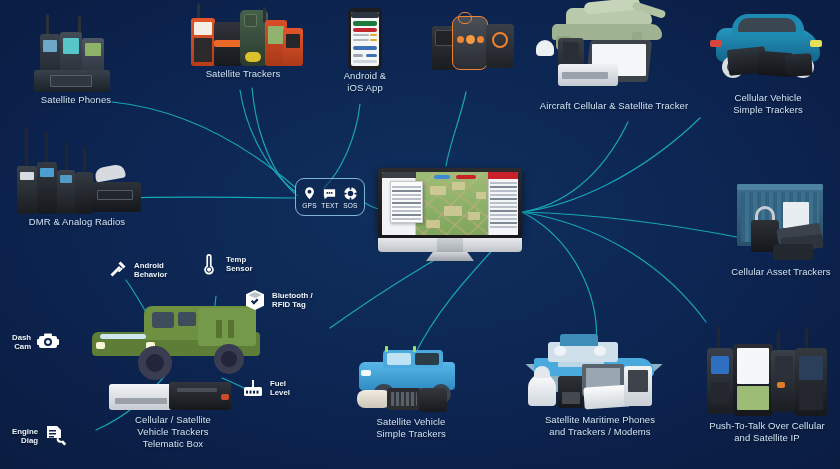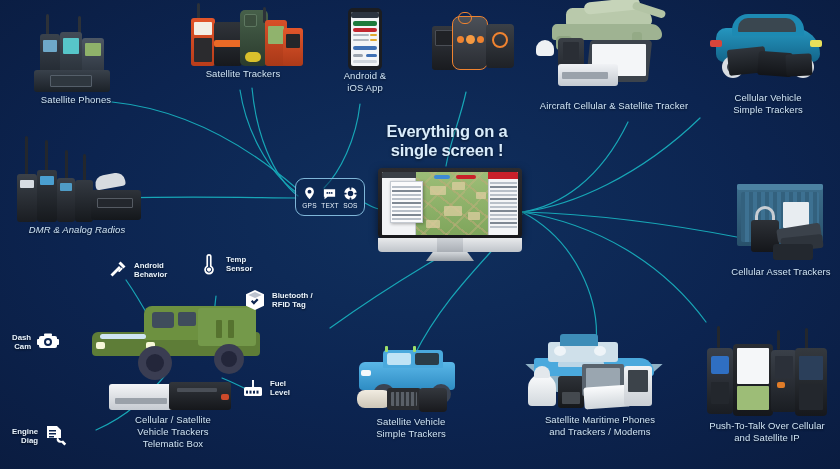--- a/index.html
+++ b/index.html
@@ -116,24 +116,20 @@
 
       <path d="M112,352 C120,352 130,352 140,350"></path>
       <path d="M96,430  C128,416 148,396 168,372"></path>
       <path d="M126,280 C140,300 148,316 156,330"></path>
       <path d="M216,296 C214,312 214,322 212,332"></path>
       <path d="M254,318 C240,326 228,332 216,340"></path>
       <path d="M248,390 C240,386 232,382 222,378"></path>
     </g>
   </svg>
 
-  <div id="headline">
-    <div>Everything on a</div>
-    <div>single screen !</div>
-  </div>
 
   <div id="imac">
     <div class="bezel">
       <div class="screen">
         <div class="map"></div>
         <div class="patch" style="left:48px;top:14px;width:16px;height:9px;"></div>
         <div class="patch" style="left:70px;top:10px;width:13px;height:8px;"></div>
         <div class="patch" style="left:62px;top:34px;width:18px;height:10px;"></div>
         <div class="patch" style="left:86px;top:40px;width:12px;height:8px;"></div>
         <div class="patch" style="left:44px;top:48px;width:14px;height:8px;"></div>
@@ -310,21 +306,21 @@
       <div class="dev" style="left:86px;top:48px;width:22px;height:22px;background:#d9dde2;border-radius:50%;"></div>
       <div class="dev" style="left:91px;top:53px;width:12px;height:12px;background:#3c444d;border-radius:50%;"></div>
       <div class="dev" style="left:22px;top:40px;width:38px;height:26px;background:linear-gradient(#30353c,#16191d);border-radius:3px;transform:rotate(-6deg);"></div>
       <div class="dev" style="left:52px;top:44px;width:34px;height:24px;background:linear-gradient(#272b31,#121418);border-radius:3px;transform:rotate(4deg);"></div>
       <div class="dev" style="left:80px;top:46px;width:26px;height:22px;background:linear-gradient(#2b3037,#15171b);border-radius:3px;transform:rotate(-3deg);"></div>
     </div>
     <div class="cap">Cellular Vehicle
 Simple Trackers</div>
   </div>
 
-  <div class="node" style="left:8px;top:136px;width:138px;font-style:italic;">
+  <div class="node" style="left:8px;top:128px;width:138px;">
     <div class="art" style="width:128px;height:88px;">
       <div class="dev" style="left:12px;top:0;width:3px;height:42px;background:#23272d;"></div>
       <div class="dev" style="left:32px;top:4px;width:3px;height:38px;background:#23272d;"></div>
       <div class="dev" style="left:52px;top:14px;width:3px;height:30px;background:#23272d;"></div>
       <div class="dev" style="left:70px;top:18px;width:3px;height:28px;background:#23272d;"></div>
       <div class="dev" style="left:4px;top:38px;width:20px;height:48px;background:linear-gradient(#3b4149,#1a1d22);border-radius:3px;"></div>
       <div class="glass" style="left:7px;top:44px;width:14px;height:8px;background:#d7dce2;"></div>
       <div class="dev" style="left:24px;top:34px;width:20px;height:52px;background:linear-gradient(#343a42,#16191d);border-radius:3px;"></div>
       <div class="glass" style="left:27px;top:40px;width:14px;height:9px;background:#4a9fd0;"></div>
       <div class="dev" style="left:44px;top:42px;width:18px;height:44px;background:linear-gradient(#3b4149,#1a1d22);border-radius:3px;"></div>

